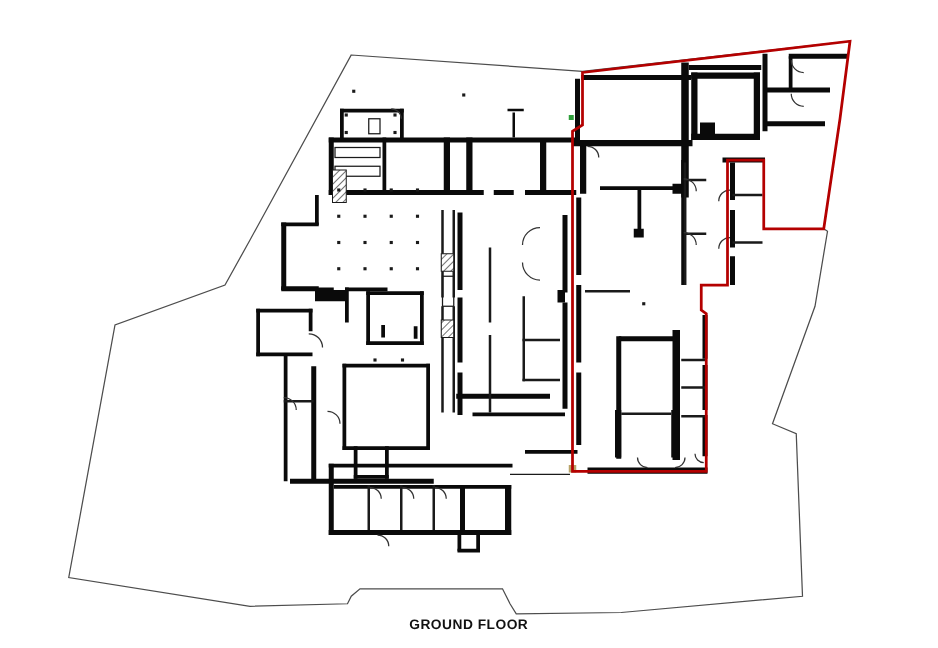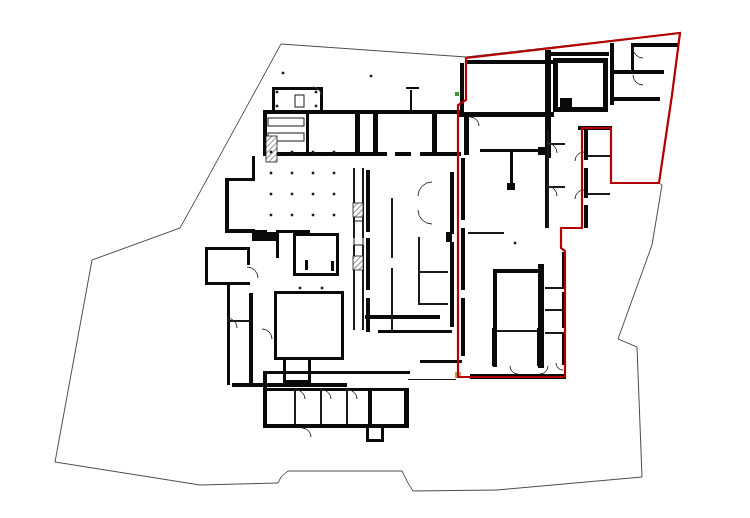--- a/index.html
+++ b/index.html
@@ -214,13 +214,14 @@
         </g>
       <g id="g-marks">
           <rect x="455" y="92" width="4" height="4" fill="#2e9e3a"></rect>
           <rect x="455" y="372" width="6" height="6" fill="#b9a469"></rect>
         </g>
       <g id="g-demise">
           <polygon points="466,58 680,33 672,95 659,183 611,183 611,128 582,128 582,228 561,228 561,248 565,251 565,377 458,377 458,105 466,100" fill="none" stroke="#b40000" stroke-width="2.2" stroke-linejoin="miter"></polygon>
         </g>
     </svg>
   </div>
+  <div class="caption">GROUND FLOOR</div>
 </div>
 
 </body></html>

